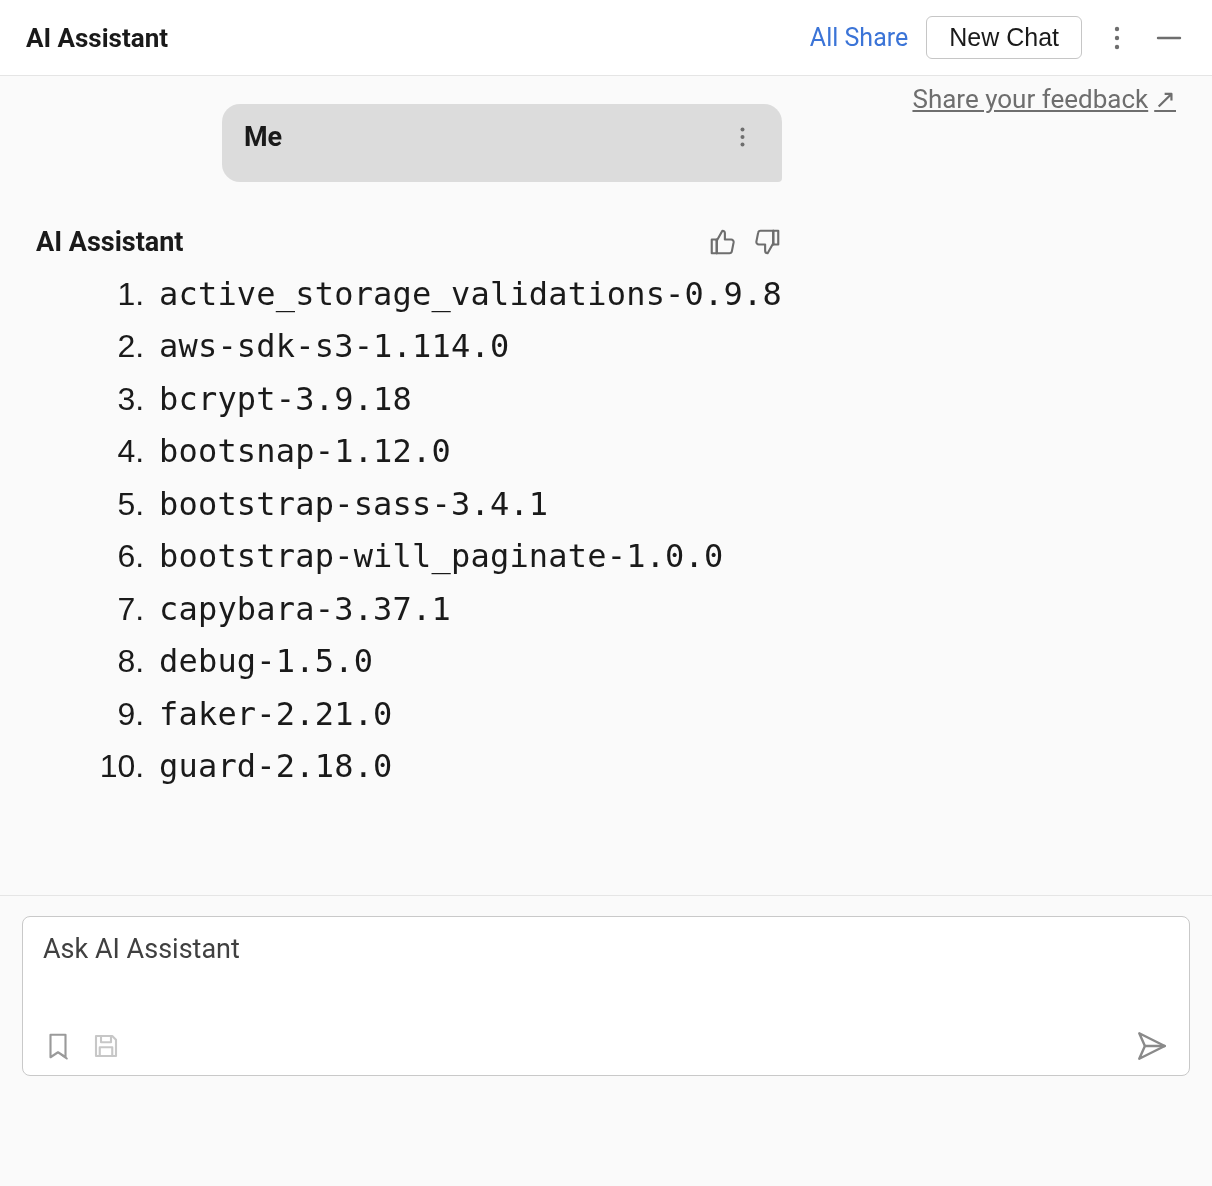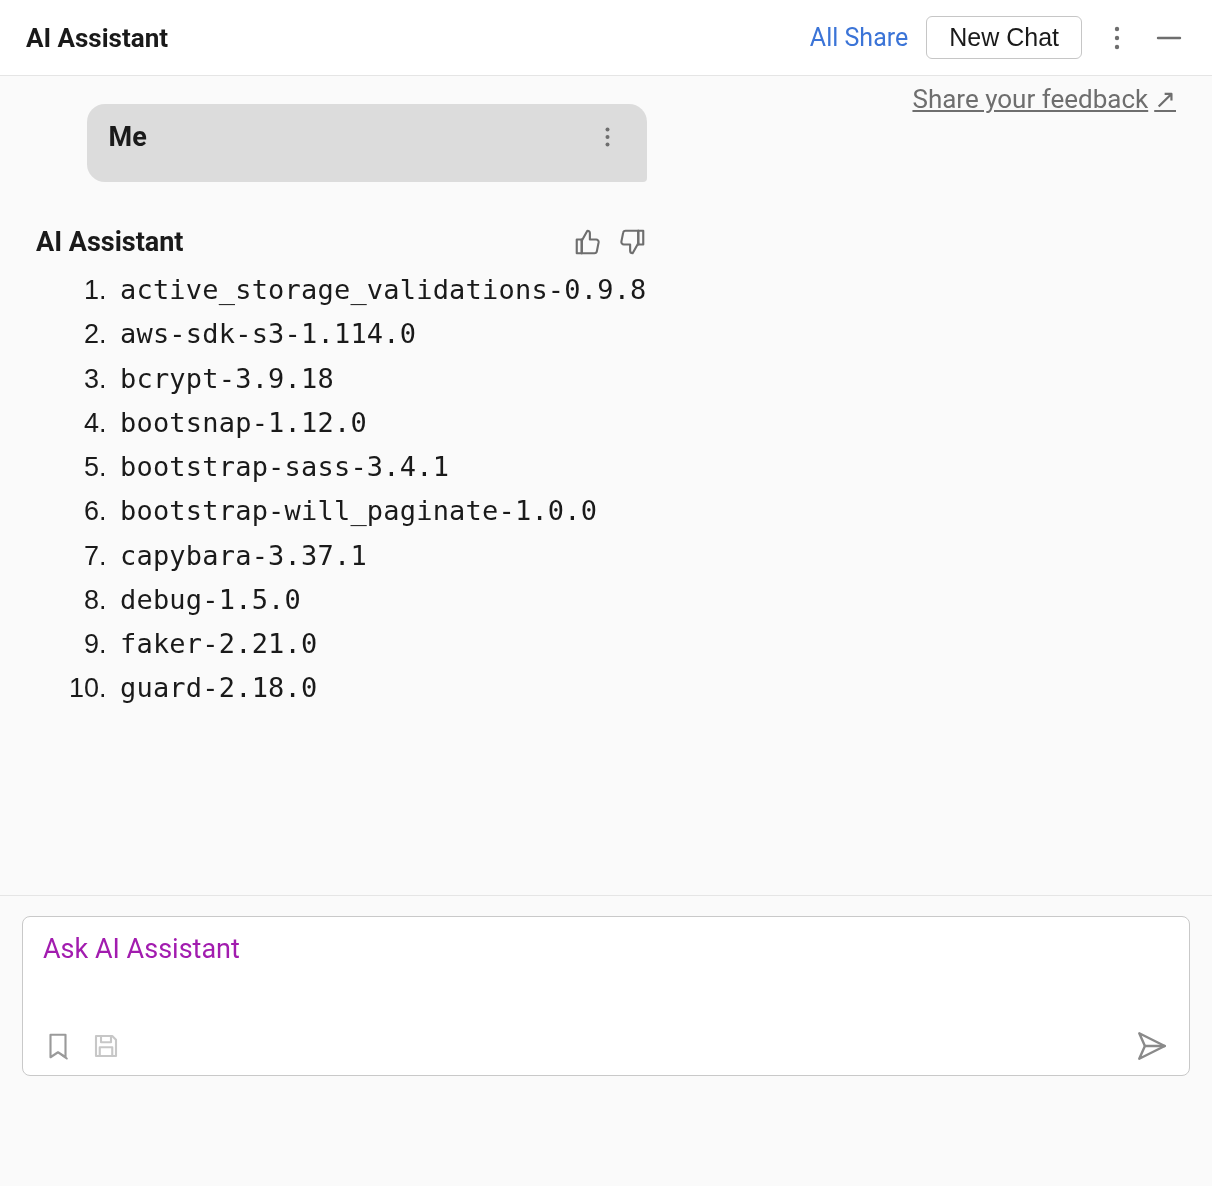--- a/index.html
+++ b/index.html
@@ -104,23 +104,24 @@
     font-size: 27px;
     line-height: 1.45;
     margin-bottom: 28px;
   }
   ol.dep-list {
     margin: 0;
     padding: 0 0 0 78px;
     list-style-position: outside;
   }
   ol.dep-list li {
-    font-size: 27px;
+    font-size: 32px;
     line-height: 1.64;
     padding-left: 6px;
+    margin-left: 39px;
   }
   ol.dep-list li::marker {
     font-family: -apple-system, BlinkMacSystemFont, sans-serif;
   }
   ol.dep-list li span.mono {
     font-family: "SF Mono", ui-monospace, Menlo, Consolas, monospace;
     letter-spacing: 0.2px;
   }
   .feedback-line {
     text-align: right;
@@ -143,21 +144,21 @@
     border-radius: 8px;
     background: #fff;
     min-height: 160px;
     padding: 16px 20px 12px 20px;
     display: flex;
     flex-direction: column;
     justify-content: space-between;
   }
   .input-placeholder {
     font-size: 27px;
-    color: #a21caf;
+    color: #404040;
   }
   .input-bottom {
     display: flex;
     justify-content: space-between;
     align-items: center;
     margin-top: 50px;
   }
   .input-left-icons {
     display: flex;
     gap: 18px;

